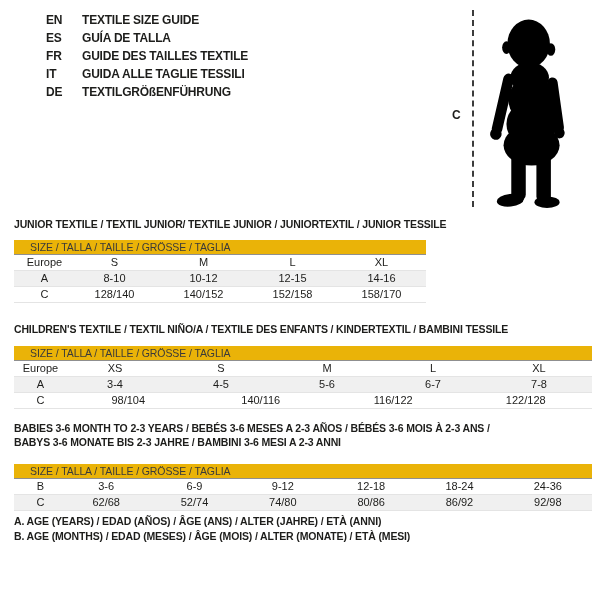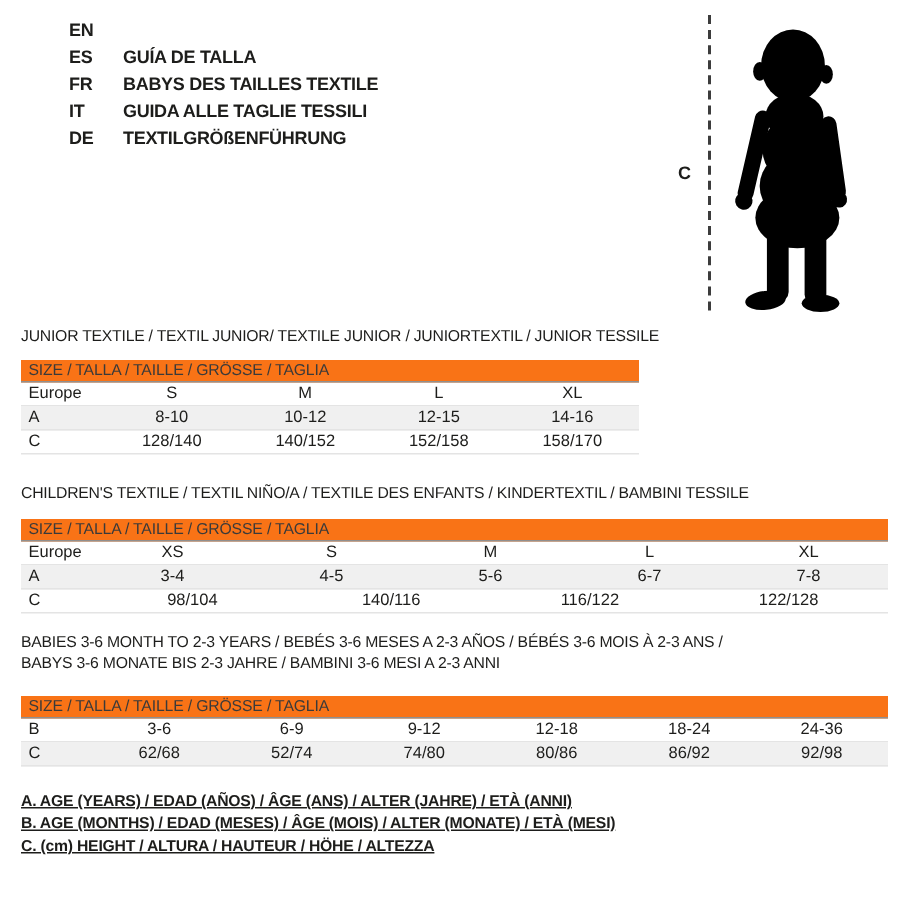--- a/index.html
+++ b/index.html
@@ -11,54 +11,55 @@
   .lang-list{left:22px;top:11px;font-weight:bold;font-size:12px;letter-spacing:-0.2px;}
   .lang-row{display:flex;line-height:18px;}
   .lang-code{width:36px;padding-left:24px;}
 
   
   .dash-line{left:472px;top:10px;height:197px;width:0;border-left:2px dashed #3c3c3c;}
   .c-label{left:452px;top:108px;font-weight:bold;font-size:12px;}
   .sil{left:485px;top:8px;}
 
   
-  .sec-title{font-weight:normal;font-size:10.5px;letter-spacing:-0.15px;line-height:14px;}
+  .sec-title{font-weight:bold;font-size:10.5px;letter-spacing:-0.15px;line-height:14px;}
   .t1-title{left:14px;top:217px;}
   .t2-title{left:14px;top:322px;}
   .t3-title{left:14px;top:421px;}
 
   
   .size-table{position:absolute;left:14px;}
-  .size-bar{height:14px;line-height:14px;background:#f97316;border-bottom:1px solid #8f8f8f;
-            font-size:10.5px;padding-left:5px;color:#3a3a3a;letter-spacing:-0.1px;}
+  .size-bar{height:14px;line-height:14px;background:#eab308;border-bottom:1px solid #8f8f8f;
+            font-size:10.5px;padding-left:16px;color:#3a3a3a;letter-spacing:-0.1px;}
   .trow{display:flex;height:15px;line-height:15px;font-size:11px;border-bottom:1px solid #e4e4e4;}
   .trow.shaded{background:#f0f0f0;}
-  .tlabel{padding-left:5px;}
+  .tlabel{padding-left:5px;text-align:center;}
   .t1 .tlabel{width:51px;}
   .t2 .tlabel,.t3 .tlabel{width:43px;}
   .tcell{flex:1;text-align:center;}
 
   
-  .notes{left:14px;top:527px;font-weight:bold;font-size:10.5px;letter-spacing:-0.15px;text-decoration:underline;}
+  .notes{left:14px;top:514px;font-weight:bold;font-size:10.5px;letter-spacing:-0.15px;}
   .note-line{line-height:15px;}
 </style>
 </head>
 <body>
 
 <div class="abs lang-list">
   <div class="lang-row">
     <span class="lang-code">EN</span>
+    <span>TEXTILE SIZE GUIDE</span>
   </div>
   <div class="lang-row">
     <span class="lang-code">ES</span>
     <span>GUÍA DE TALLA</span>
   </div>
   <div class="lang-row">
     <span class="lang-code">FR</span>
-    <span>BABYS DES TAILLES TEXTILE</span>
+    <span>GUIDE DES TAILLES TEXTILE</span>
   </div>
   <div class="lang-row">
     <span class="lang-code">IT</span>
     <span>GUIDA ALLE TAGLIE TESSILI</span>
   </div>
   <div class="lang-row">
     <span class="lang-code">DE</span>
     <span>TEXTILGRÖßENFÜHRUNG</span>
   </div>
 </div>
@@ -165,14 +166,13 @@
       <div class="tcell">74/80</div>
       <div class="tcell">80/86</div>
       <div class="tcell">86/92</div>
       <div class="tcell">92/98</div>
     </div>
   </div>
 
 <div class="abs notes">
   <div class="note-line">A. AGE (YEARS) / EDAD (AÑOS) / ÂGE (ANS) / ALTER (JAHRE) / ETÀ (ANNI)</div>
   <div class="note-line">B. AGE (MONTHS) / EDAD (MESES) / ÂGE (MOIS) / ALTER (MONATE) / ETÀ (MESI)</div>
-  <div class="note-line">C. (cm) HEIGHT / ALTURA / HAUTEUR / HÖHE / ALTEZZA</div>
 </div>
 
 </body></html>

